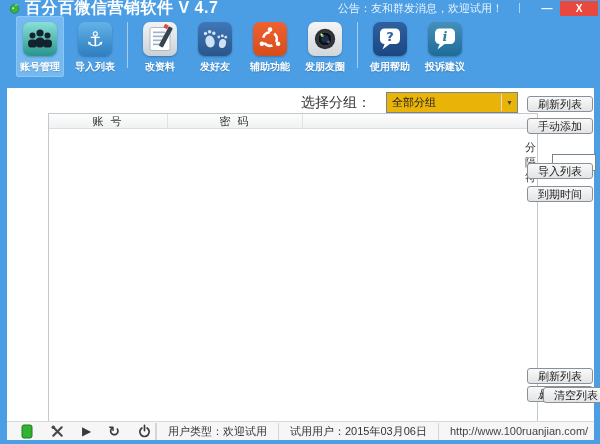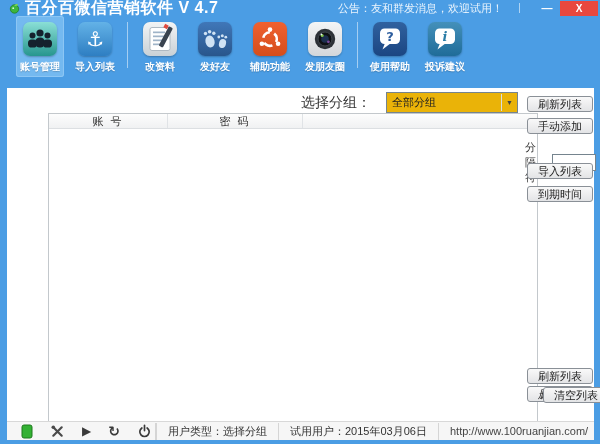--- a/index.html
+++ b/index.html
@@ -257,21 +257,21 @@
         <span class="sic st-glyph" style="font-size:14px;font-weight:bold;">↻</span>
         <span class="sic">
           <svg width="15" height="15" viewBox="0 0 16 16">
             <path d="M5.2 4.2 A5 5 0 1 0 10.8 4.2" fill="none" stroke="#3a3a3a" stroke-width="1.8" stroke-linecap="round"></path>
             <line x1="8" y1="1.5" x2="8" y2="7" stroke="#3a3a3a" stroke-width="1.8" stroke-linecap="round"></line>
           </svg>
         </span>
       </div>
       <span class="st-sep"></span>
       <span class="st-sep"></span>
-      <span class="st-cell">用户类型：选择分组</span>
+      <span class="st-cell">用户类型：欢迎试用</span>
       <span class="st-sep"></span>
       <span class="st-cell">试用用户：2015年03月06日</span>
       <span class="st-sep"></span>
       <span class="st-cell st-url">http://www.100ruanjian.com/</span>
 
     </div>
   </div>
 </div>
 
 </body></html>

